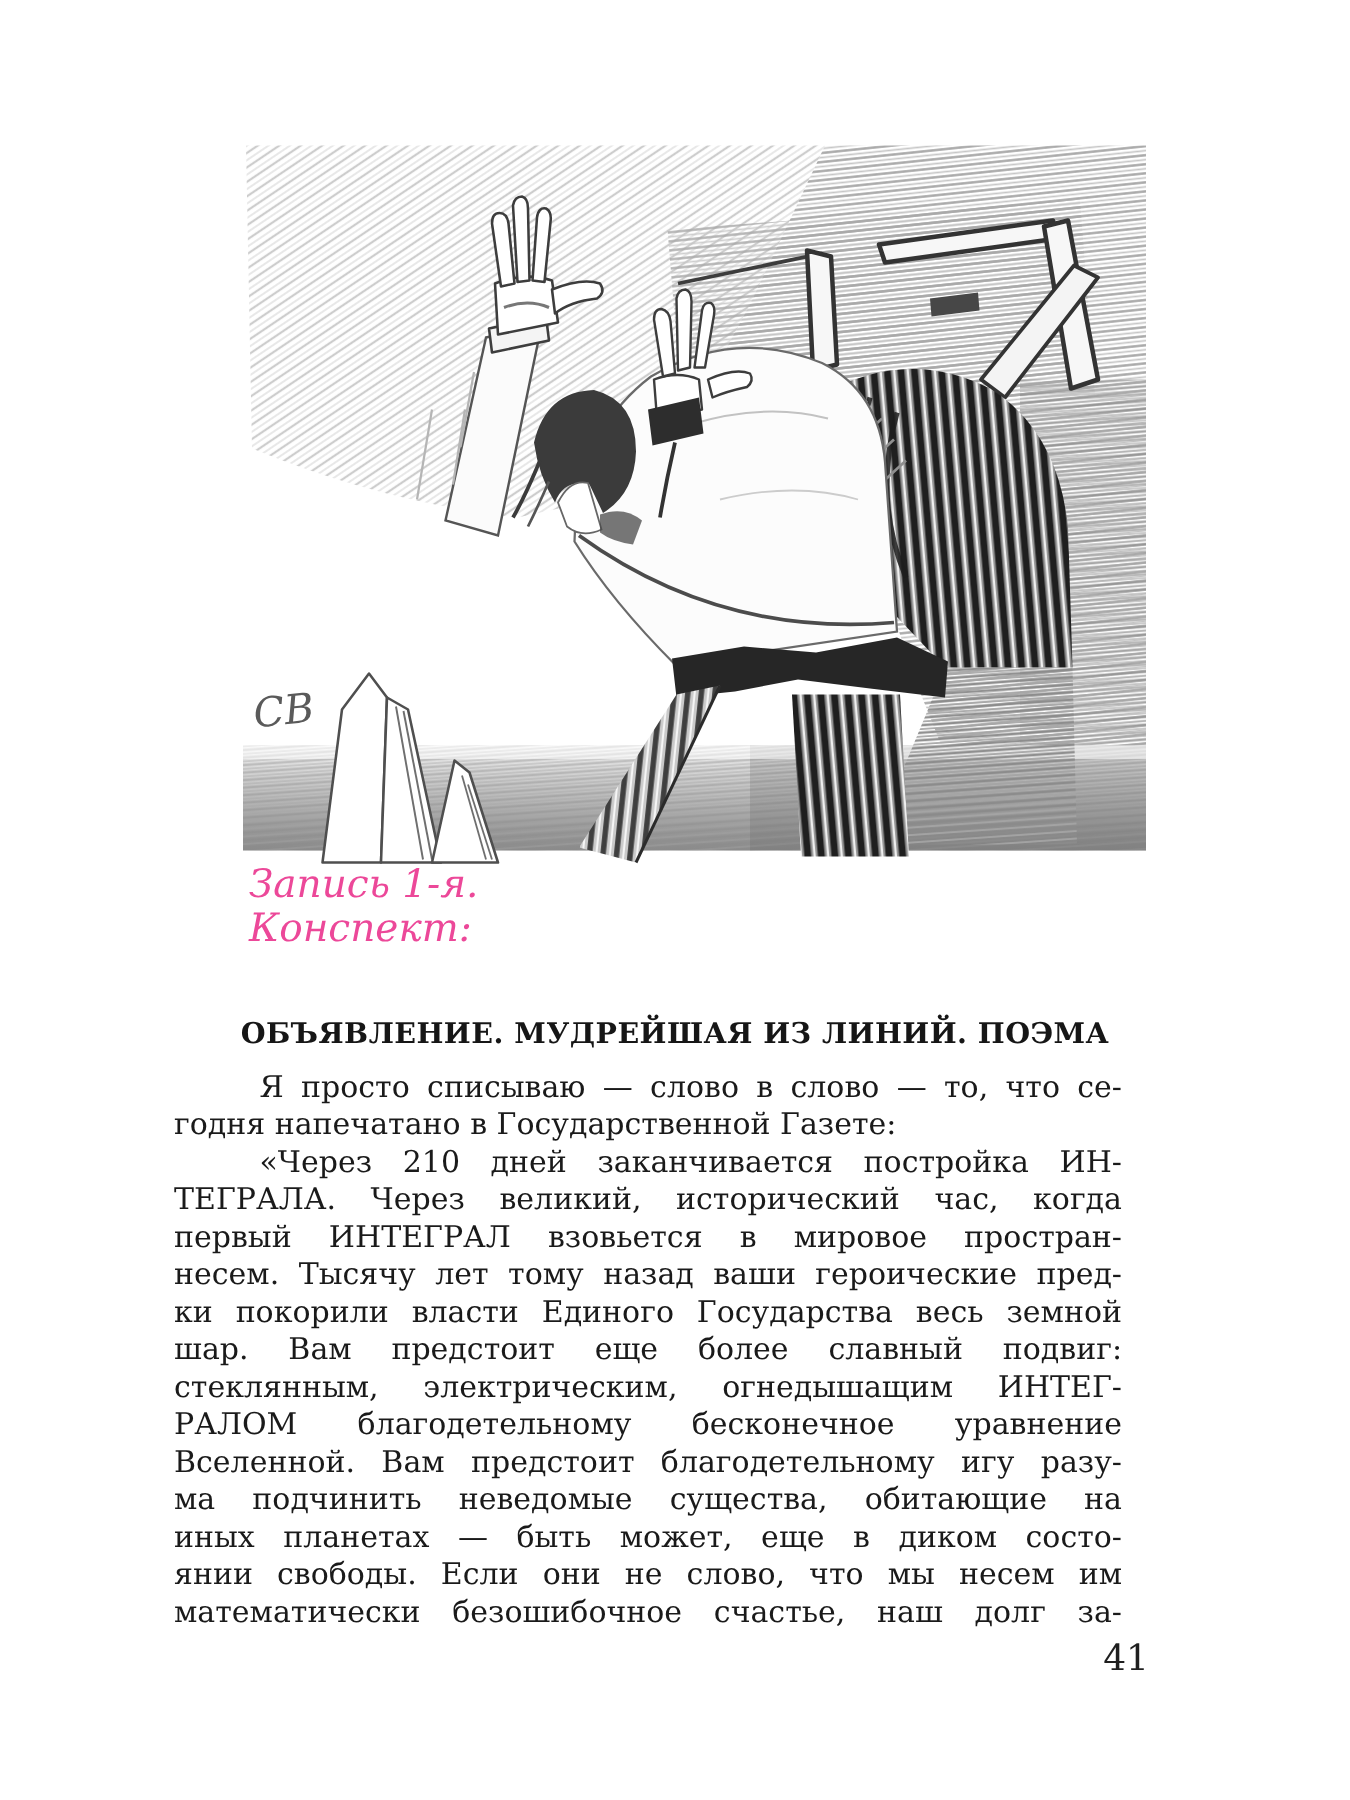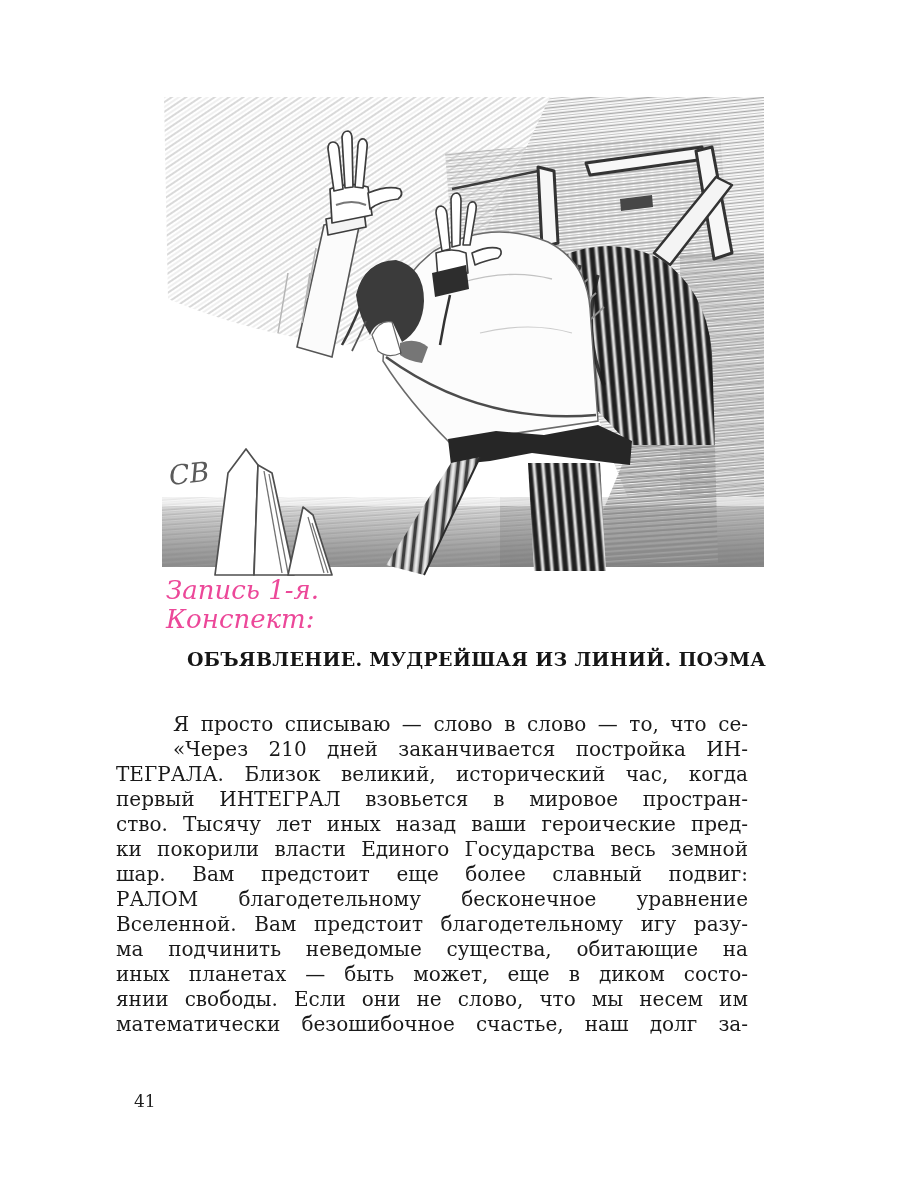--- a/index.html
+++ b/index.html
@@ -3,28 +3,28 @@
 <meta charset="utf-8">
 <style>
   html,body { margin:0; padding:0; background:#ffffff; }
   .page {
     position:relative; width:900px; height:1200px; background:#ffffff;
     font-family:"DejaVu Serif", serif; color:#1a1a1a; overflow:hidden;
   }
   .illustration { position:absolute; left:160px; top:93px; width:608px; height:486px; margin:0; }
   .entry-head { position:absolute; left:166px; top:576px; font-style:italic; font-size:26px; line-height:29px; color:#ec4899; }
   .chapter-heading {
-    position:absolute; left:134px; top:648px; width:632px; margin:0;
-    text-align:right; font-size:19px; font-weight:bold; letter-spacing:0.3px; color:#161616;
+    position:absolute; left:134px; top:678px; width:632px; margin:0;
+    text-align:center; font-size:19px; font-weight:bold; letter-spacing:0.3px; color:#161616;
   }
   .body-text { position:absolute; left:116px; top:712px; width:632px; font-size:20px; line-height:25px; }
   .line { height:25px; }
   .line.justify { text-align:justify; text-align-last:justify; }
   .line.indent { text-indent:57px; }
-  .page-number { position:absolute; left:134px; top:1091px; width:632px; text-align:left; font-size:17px; color:#1f1f1f; }
+  .page-number { position:absolute; left:134px; top:1091px; width:632px; text-align:right; font-size:24px; color:#1f1f1f; }
 </style>
 </head>
 <body>
 
 <div class="page">
 
   <figure class="illustration">
     <svg width="608" height="486" viewBox="0 0 608 486" xmlns="http://www.w3.org/2000/svg" role="img">
       <defs>
         <pattern id="hatchL" width="8" height="8" patternUnits="userSpaceOnUse" patternTransform="rotate(-34)">
@@ -156,26 +156,28 @@
 
   <div class="entry-head">
     <div>Запись 1-я.</div>
     <div>Конспект:</div>
   </div>
 
   <h1 class="chapter-heading">ОБЪЯВЛЕНИЕ. МУДРЕЙШАЯ ИЗ ЛИНИЙ. ПОЭМА</h1>
 
   <div class="body-text">
       <div class="line indent justify">Я просто списываю — слово в слово — то, что се-</div>
+      <div class="line">годня напечатано в Государственной Газете:</div>
       <div class="line indent justify">«Через 210 дней заканчивается постройка ИН-</div>
-      <div class="line justify">ТЕГРАЛА. Близок великий, исторический час, когда</div>
+      <div class="line justify">ТЕГРАЛА. Через великий, исторический час, когда</div>
       <div class="line justify">первый ИНТЕГРАЛ взовьется в мировое простран-</div>
-      <div class="line justify">ство. Тысячу лет иных назад ваши героические пред-</div>
+      <div class="line justify">несем. Тысячу лет тому назад ваши героические пред-</div>
       <div class="line justify">ки покорили власти Единого Государства весь земной</div>
       <div class="line justify">шар. Вам предстоит еще более славный подвиг:</div>
+      <div class="line justify">стеклянным, электрическим, огнедышащим ИНТЕГ-</div>
       <div class="line justify">РАЛОМ благодетельному бесконечное уравнение</div>
       <div class="line justify">Вселенной. Вам предстоит благодетельному игу разу-</div>
       <div class="line justify">ма подчинить неведомые существа, обитающие на</div>
       <div class="line justify">иных планетах — быть может, еще в диком состо-</div>
       <div class="line justify">янии свободы. Если они не слово, что мы несем им</div>
       <div class="line justify">математически безошибочное счастье, наш долг за-</div>
     </div>
 
   <div class="page-number">41</div>
 </div>

